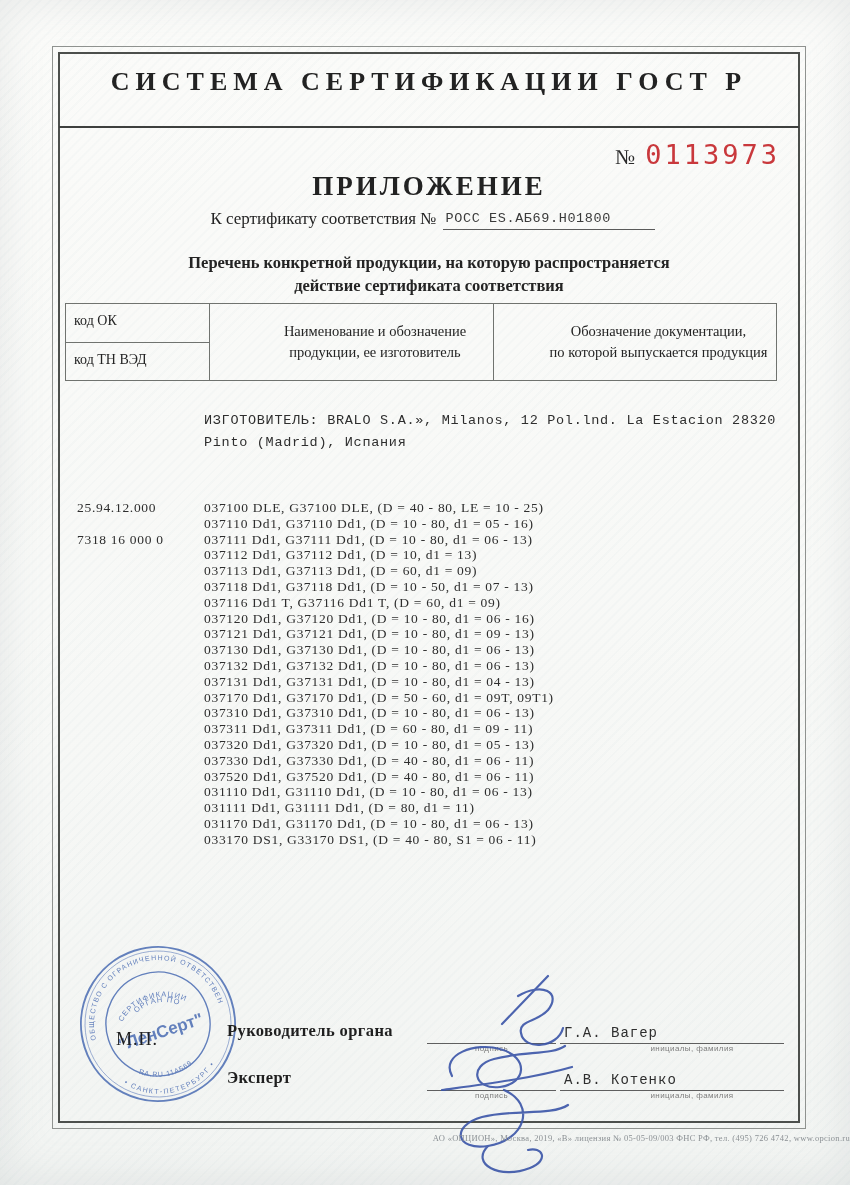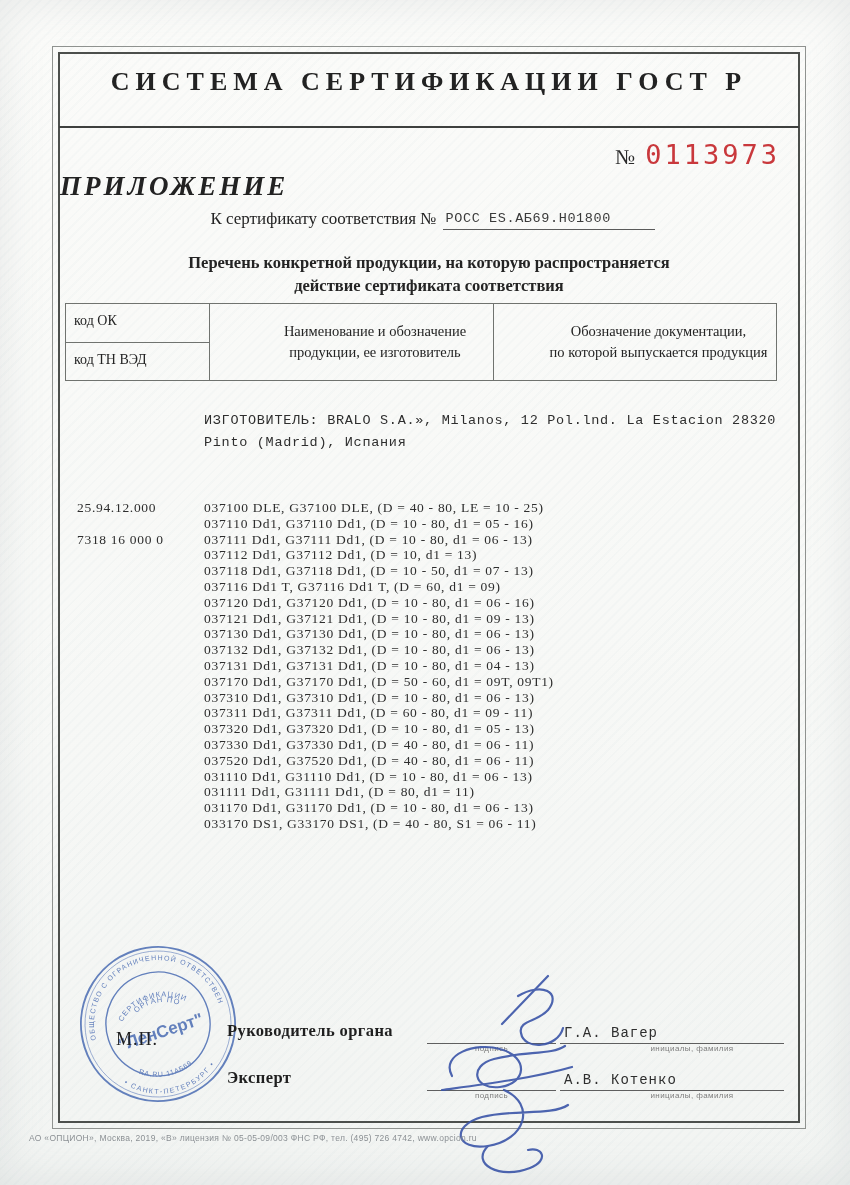--- a/index.html
+++ b/index.html
@@ -40,22 +40,22 @@
   }
   .blank-no{
     position:absolute;top:85px;right:18px;display:flex;align-items:baseline;gap:10px;
   }
   .blank-no .nosign{font-size:21px;color:#2a2a2a;}
   .blank-no .nodigits{
     font-family:"DejaVu Sans Mono", monospace;
     font-size:27px;color:#c9383c;letter-spacing:3px;font-weight:500;
   }
   .doc-title{
-    position:absolute;top:117px;left:0;right:0;text-align:left;
-    font-size:27px;font-weight:bold;letter-spacing:3px;color:#222;font-style:italic;
+    position:absolute;top:117px;left:0;right:0;text-align:center;
+    font-size:27px;font-weight:bold;letter-spacing:3px;color:#222;
   }
   .cert-row{
     position:absolute;top:149px;left:0;right:0;
     display:flex;justify-content:center;align-items:flex-end;gap:6px;
   }
   .cert-row .cert-label{font-size:17px;color:#242424;padding-bottom:1px;margin-left:7px;}
   .certline{
     position:relative;display:inline-block;width:212px;height:26px;
     border-bottom:1px solid #5a5a5a;
   }
@@ -115,22 +115,22 @@
   .sigline.name.r1{left:500px;top:963px;width:224px;}
   .sigline.name.r2{left:500px;top:1010px;width:224px;}
   .sigline .nm{
     position:absolute;left:4px;bottom:2px;white-space:nowrap;
     font-family:"Liberation Mono", monospace;font-size:14px;letter-spacing:1px;color:#2e2e2e;
   }
   .sigline.name .cap{text-align:center;left:40px;}
   .autograph{position:absolute;left:340px;top:900px;width:300px;height:240px;pointer-events:none;}
   
   .footer-print{
-    position:absolute;top:1133px;left:0;right:0;text-align:left;
-    font-family:Liberation Sans, sans-serif;font-size:8.5px;color:#8b9094;letter-spacing:0.3px;padding-left:29px;
+    position:absolute;top:1133px;left:0;right:0;text-align:right;
+    font-family:Liberation Serif, serif;font-size:8.5px;color:#8b9094;letter-spacing:0.3px;
   }
 </style>
 </head>
 <body>
 
 <div class="page">
   <div class="frame-outer">
     <div class="frame-inner">
 
       <div class="hdr-title">СИСТЕМА СЕРТИФИКАЦИИ ГОСТ Р</div>
@@ -185,20 +185,24 @@
             <span class="prod-code"></span>
             <span class="prod-text">037110 Dd1, G37110 Dd1, (D = 10 - 80, d1 = 05 - 16)</span>
           </div>
           <div class="prod-row">
             <span class="prod-code">7318 16 000 0</span>
             <span class="prod-text">037111 Dd1, G37111 Dd1, (D = 10 - 80, d1 = 06 - 13)</span>
           </div>
           <div class="prod-row">
             <span class="prod-code"></span>
             <span class="prod-text">037112 Dd1, G37112 Dd1, (D = 10, d1 = 13)</span>
+          </div>
+          <div class="prod-row">
+            <span class="prod-code"></span>
+            <span class="prod-text">037113 Dd1, G37113 Dd1, (D = 60, d1 = 09)</span>
           </div>
           <div class="prod-row">
             <span class="prod-code"></span>
             <span class="prod-text">037118 Dd1, G37118 Dd1, (D = 10 - 50, d1 = 07 - 13)</span>
           </div>
           <div class="prod-row">
             <span class="prod-code"></span>
             <span class="prod-text">037116 Dd1 T, G37116 Dd1 T, (D = 60, d1 = 09)</span>
           </div>
           <div class="prod-row">

